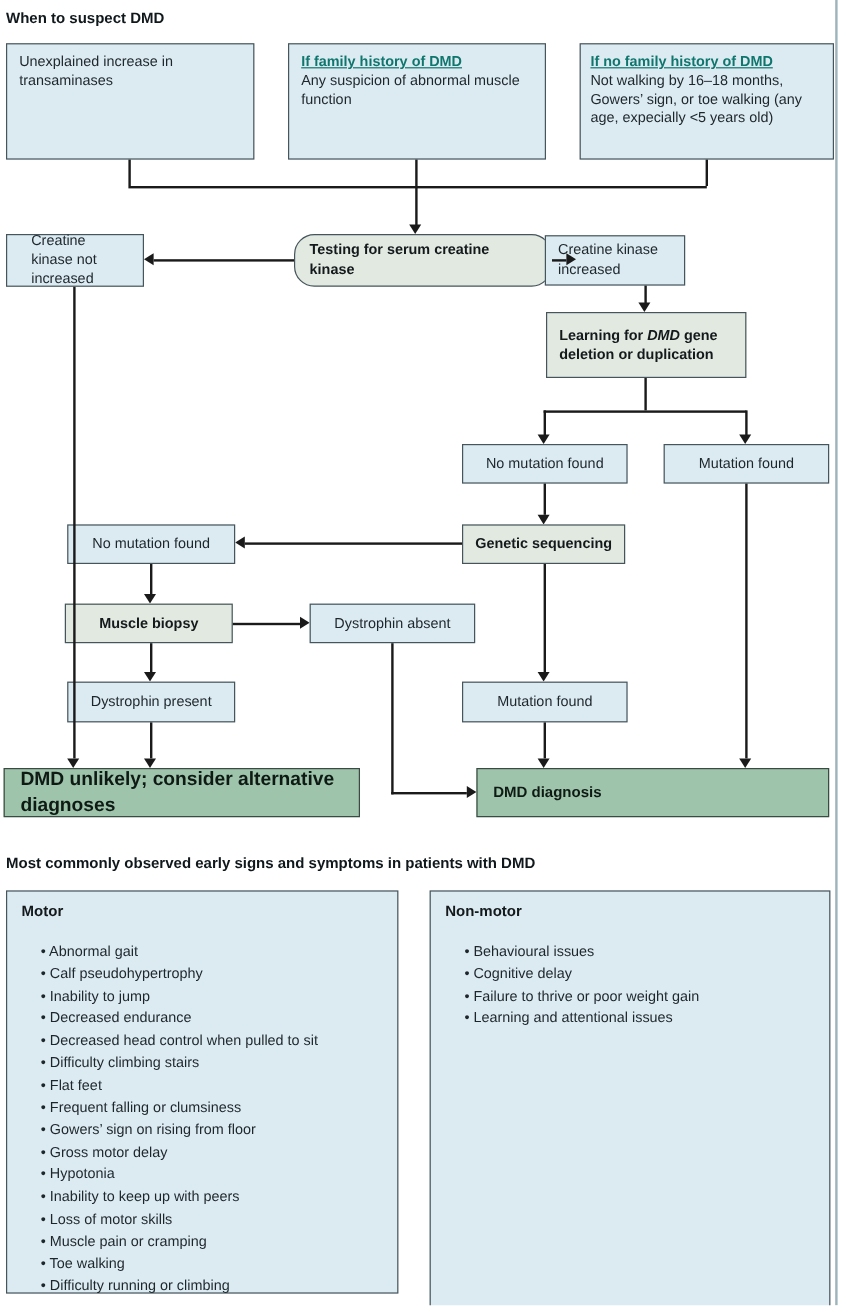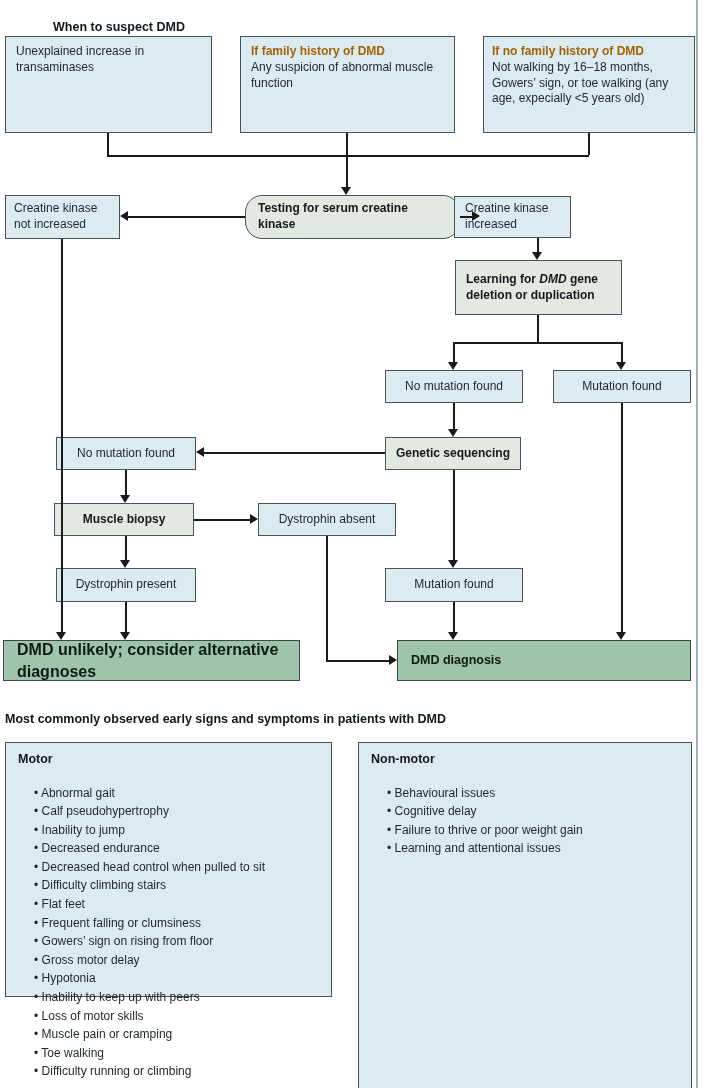--- a/index.html
+++ b/index.html
@@ -13,40 +13,40 @@
   .box{
     position:absolute;box-sizing:border-box;border:1.6px solid #46555b;
     font-size:12px;line-height:1.32;color:#1d262b;
   }
   .blue{background:#dcebf2;}
   .green{background:#e1e9e0;font-weight:bold;color:#14191c;}
   .darkgreen{background:#9ec4ab;border-color:#3b4a42;font-weight:bold;color:#0e1a13;}
   .pad{padding:7px 10px;}
   .center{display:flex;align-items:center;justify-content:center;text-align:center;}
   .vcenter{display:flex;align-items:center;}
-  .box .bold-line{font-weight:bold;color:#a16207;}
+  .box .bold-line{font-weight:bold;color:#0f766e;text-decoration:underline;}
   .line{position:absolute;background:#1a1a1a;}
   .arr{position:absolute;width:0;height:0;}
   .arr.down{border-left:5.5px solid transparent;border-right:5.5px solid transparent;border-top:8px solid #1a1a1a;}
   .arr.left{border-top:5.5px solid transparent;border-bottom:5.5px solid transparent;border-right:8px solid #1a1a1a;}
   .arr.right{border-top:5.5px solid transparent;border-bottom:5.5px solid transparent;border-left:8px solid #1a1a1a;}
   .list-box{padding:8px 12px;}
   .list-box .list-title{font-weight:bold;font-size:12.5px;color:#14191c;margin-bottom:3px;}
   .list-box ul{list-style:none;margin:16px;padding:0;}
   .list-box li{font-size:12px;line-height:18.6px;}
   .list-box li::before{content:"• ";}
   .gene{font-style:italic;}
   .edge-line{position:absolute;background:#9db4bb;}
 </style>
 </head>
 <body>
 
 <div id="canvas">
 
-  <div class="section-title" style="left:5px;top:20px;margin-left:48px;">When to suspect DMD</div>
+  <div class="section-title" style="left:5px;top:8px;">When to suspect DMD</div>
 
   <div class="box blue pad" style="left:5px;top:36px;width:207px;height:97px;">
     <span>Unexplained increase in transaminases</span>
   </div>
 
   <div class="box blue pad" style="left:240px;top:36px;width:215px;height:97px;">
     <div class="bold-line">If family history of DMD</div>
     <div>Any suspicion of abnormal muscle function</div>
   </div>
 
@@ -55,21 +55,21 @@
     <div>Not walking by 16–18 months, Gowers’ sign, or toe walking (any age, expecially &lt;5 years old)</div>
   </div>
 
   <div class="line" style="left:107px;top:133px;width:1.6px;height:22px;"></div>
   <div class="line" style="left:346px;top:133px;width:1.6px;height:22px;"></div>
   <div class="line" style="left:588px;top:133px;width:1.6px;height:22px;"></div>
   <div class="line" style="left:107px;top:155px;width:482px;height:1.6px;"></div>
   <div class="line" style="left:346px;top:155px;width:1.6px;height:33px;"></div>
   <div class="arr down" style="left:341px;top:187px;"></div>
 
-  <div class="box blue vcenter" style="left:5px;top:195px;width:115px;height:44px;padding:0 8px;">
+  <div class="box blue vcenter" style="left:5px;top:195px;width:115px;height:44px;padding:0 20px;">
     <span>Creatine kinase not increased</span>
   </div>
 
   <div class="box green vcenter" style="left:245px;top:195px;width:215px;height:44px;padding:0 12px;border-radius:17px;">
     <span>Testing for serum creatine kinase</span>
   </div>
 
   <div class="box blue vcenter" style="left:454px;top:196px;width:117px;height:42px;padding:0 10px;">
     <span>Creatine kinase increased</span>
   </div>
@@ -160,21 +160,21 @@
 
   <div class="box darkgreen vcenter" style="left:3px;top:640px;width:297px;height:41px;padding:0 13px;font-size:16px;">
     <span>DMD unlikely; consider alternative diagnoses</span>
   </div>
   <div class="box darkgreen vcenter" style="left:397px;top:640px;width:294px;height:41px;padding:0 13px;font-size:12.5px;">
     <span>DMD diagnosis</span>
   </div>
 
   <div class="section-title" style="left:5px;top:712px;">Most commonly observed early signs and symptoms in patients with DMD</div>
 
-  <div class="box blue list-box" style="left:5px;top:742px;width:327px;height:255px;">
+  <div class="box blue list-box" style="left:5px;top:742px;width:327px;height:336px;">
     <div class="list-title">Motor</div>
     <ul>
         <li>Abnormal gait</li>
         <li>Calf pseudohypertrophy</li>
         <li>Inability to jump</li>
         <li>Decreased endurance</li>
         <li>Decreased head control when pulled to sit</li>
         <li>Difficulty climbing stairs</li>
         <li>Flat feet</li>
         <li>Frequent falling or clumsiness</li>

